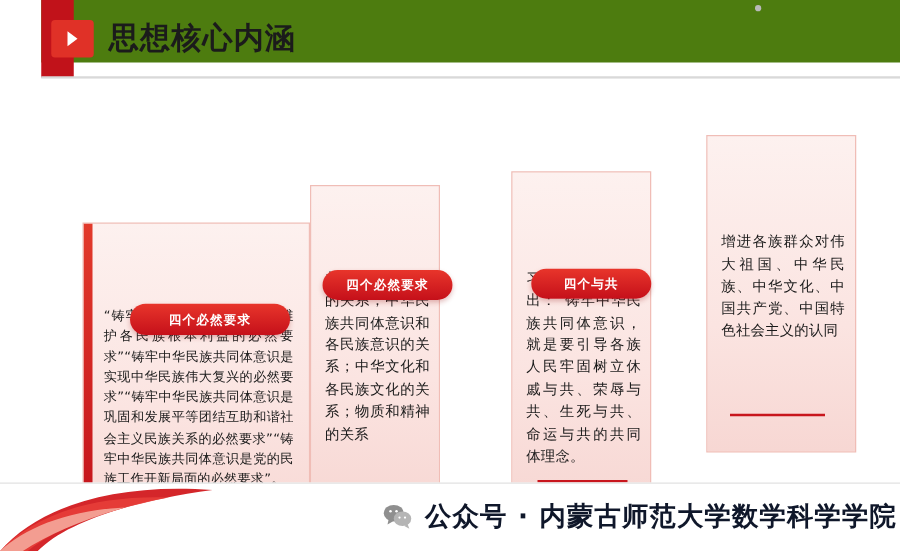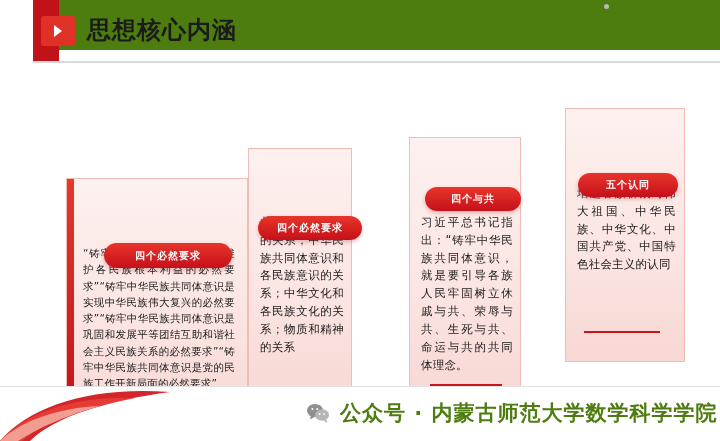--- a/index.html
+++ b/index.html
@@ -81,21 +81,21 @@
     background:#ffffff;
   }
   .footer-rule{
     position:absolute;left:0;top:0;width:720px;height:1px;background:#e2e2e2;
   }
   .footer-swoosh{
     position:absolute;left:0;top:0;width:300px;height:55px;overflow:hidden;
   }
   .footer-text{
     position:absolute;left:340px;top:13px;
-    font-size:21px;color:#4d7c0f;font-weight:bold;
+    font-size:21px;color:#0f172a;font-weight:bold;
     font-family:"DejaVu Sans","Liberation Sans",sans-serif;
     letter-spacing:1px;
   }
   .wechat-ico{
     position:absolute;left:306px;top:16px;width:24px;height:22px;
   }
   .dot-artifact{
     position:absolute;left:604px;top:4px;width:5px;height:5px;
     background:#b9b9b9;border-radius:50%;
   }
@@ -128,27 +128,26 @@
   <div class="panel" style="left:248px;top:85px;width:104px;height:260px;">
     <div class="ptext" style="left:11px;top:65px;width:84px;font-size:11.5px;text-align:justify;">共同性和差异性的关系；中华民族共同体意识和各民族意识的关系；中华文化和各民族文化的关系；物质和精神的关系</div>
     <div class="underline" style="left:12px;top:249px;width:74px;"></div>
   </div>
   <div class="tag" style="left:258px;top:153px;width:104px;height:24px;">四个必然要求</div>
 
   <div class="panel" style="left:409px;top:74px;width:112px;height:268px;">
     <div class="ptext" style="left:11px;top:76px;width:92px;font-size:11.5px;text-align:justify;">习近平总书记指出：“铸牢中华民族共同体意识，就是要引导各族人民牢固树立休戚与共、荣辱与共、生死与共、命运与共的共同体理念。</div>
     <div class="underline" style="left:20px;top:246px;width:72px;"></div>
   </div>
-  <div class="tag" style="left:425px;top:124px;width:96px;height:24px;">四个与共</div>
+  <div class="tag" style="left:425px;top:152px;width:96px;height:24px;">四个与共</div>
 
   <div class="panel" style="left:565px;top:45px;width:120px;height:254px;">
     <div class="ptext" style="left:11px;top:76px;width:99px;font-size:11.5px;text-align:justify;">增进各族群众对伟大祖国、中华民族、中华文化、中国共产党、中国特色社会主义的认同</div>
     <div class="underline" style="left:18px;top:222px;width:76px;"></div>
   </div>
-  <div class="tag" style="left:578px;top:110px;width:100px;height:24px;">五个认同</div>
 
 </div>
 
 <div class="footer">
   <div class="footer-rule"></div>
   <div class="footer-swoosh">
     <svg width="300" height="55" viewBox="0 0 300 55" aria-hidden="true">
       <path d="M0,55 C30,20 90,0 170,6 C110,14 55,30 30,55 Z" fill="#d4262a"></path>
       <path d="M0,55 C25,28 70,10 135,12 C85,22 45,36 22,55 Z" fill="#e8403a" opacity="0.85"></path>
       <path d="M0,55 C20,36 55,22 100,20 C65,30 38,42 18,55 Z" fill="#f6b6a8" opacity="0.8"></path>

